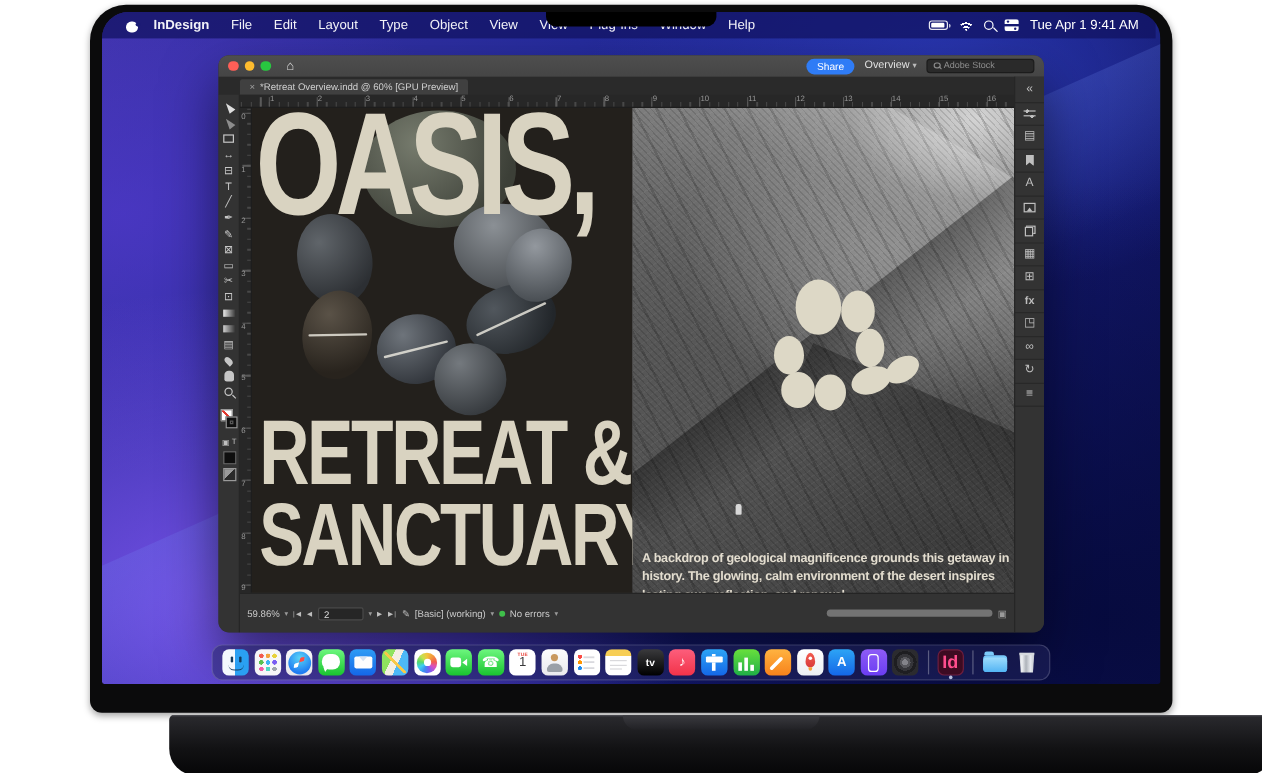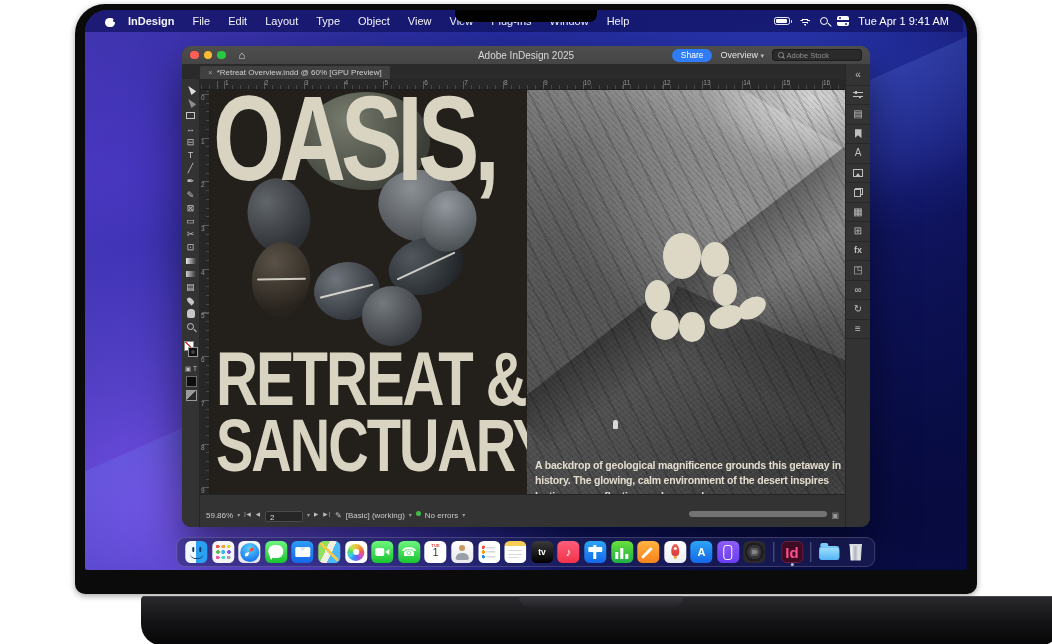--- a/index.html
+++ b/index.html
@@ -41,21 +41,21 @@
   .ccicon::after{content:"";position:absolute;right:2px;bottom:1px;width:2px;height:2px;background:#191c74;border-radius:50%}
   .clock{font-size:11px;color:#fff;white-space:nowrap}
 
   
   .win{position:absolute;left:97px;top:36px;width:688px;height:481px;border-radius:9px;overflow:hidden;background:#333;box-shadow:0 22px 45px rgba(0,0,15,.55);z-index:10}
   .titlebar{position:absolute;left:0;top:0;right:0;height:18px;background:linear-gradient(#4e4e4e,#454545);display:flex;align-items:center;padding:0 8px}
   .tl{width:8.5px;height:8.5px;border-radius:50%;margin-right:5px;flex:none}
   .tl.r{background:#ff5f57}.tl.y{background:#febc2e}.tl.g{background:#28c840}
   .home{color:#d6d6d6;font-size:11px;margin-left:8px;line-height:1}
   .wtitle{position:absolute;left:0;right:0;text-align:center;font-size:10px;color:#d9d9d9;pointer-events:none}
-  .tb-right{margin-left:auto;display:flex;align-items:center;gap:8px;z-index:2}
+  .tb-right{margin-left:auto;display:flex;align-items:flex-start;gap:8px;z-index:2}
   .share{background:#2f7cf6;color:#fff;font-size:8.5px;padding:1.5px 9px;border-radius:7px}
   .wsp{color:#e3e3e3;font-size:9px}
   .wsp .cv{font-size:7px;color:#bbb}
   .stock{display:flex;align-items:center;gap:3px;background:#2a2a2a;border:1px solid #1c1c1c;border-radius:3px;height:12px;padding:0 5px;width:90px}
   .stock .smag{width:5.5px;height:5.5px;border:1px solid #8a8a8a;border-radius:50%;position:relative;flex:none}
   .stock .smag::after{content:"";position:absolute;width:3px;height:1px;background:#8a8a8a;right:-2.6px;bottom:-0.8px;transform:rotate(45deg)}
   .stock span{font-size:7.5px;color:#8f8f8f;white-space:nowrap}
   .tabbar{position:absolute;left:0;top:18px;right:0;height:15px;background:#2a2a2a;display:flex;align-items:flex-end}
   .tab{height:13px;background:#404040;display:flex;align-items:center;gap:4px;padding:0 8px;margin-left:18px;border-radius:2px 2px 0 0}
   .tab .x{color:#9f9f9f;font-size:8px}
@@ -122,21 +122,21 @@
       repeating-linear-gradient(47deg,rgba(0,0,0,.22) 0 1px,rgba(0,0,0,0) 1px 4px),
       repeating-linear-gradient(-33deg,rgba(255,255,255,.07) 0 1px,rgba(255,255,255,0) 1px 5px),
       repeating-linear-gradient(63deg,rgba(0,0,0,.28) 0 2px,rgba(0,0,0,0) 2px 17px)}
   .ridge{position:absolute;pointer-events:none}
   .logo-dot{position:absolute;background:#ddd8c6;border-radius:50%;z-index:4}
   .body-copy{position:absolute;left:8px;width:312px;top:368px;color:#e3ddcf;font-size:10.5px;line-height:15.4px;font-weight:bold;letter-spacing:-.2px;z-index:5}
   .hiker{position:absolute;left:86px;top:330px;width:5px;height:9px;background:#d8d8d8;border-radius:2px 2px 1px 1px;z-index:2}
   .nextpage{position:absolute;left:18px;top:458px;width:645px;height:6px;background:#efefee;z-index:4}
 
   
-  .statusbar{position:absolute;left:18px;right:25px;bottom:0;height:26px;background:#333;border-top:1px solid #242424;display:flex;gap:4px;padding:16px 6px;z-index:7}
+  .statusbar{position:absolute;left:18px;right:25px;bottom:0;height:26px;background:#333;border-top:1px solid #242424;display:flex;align-items:center;gap:4px;padding:16px 6px;z-index:7}
   .sb-t{font-size:8px;color:#c9c9c9;white-space:nowrap}
   .sb-c{font-size:6px;color:#9a9a9a}
   .sb-nav{font-size:5.5px;color:#bdbdbd;letter-spacing:1px}
   .sb-page{width:38px;height:11px;background:#262626;border:1px solid #4a4a4a;border-radius:2px;font-size:8px;color:#ddd;padding:0 4px;line-height:11px}
   .sb-pre{font-size:8px;color:#bdbdbd}
   .sb-dot{width:5px;height:5px;border-radius:50%;background:#3fbf4a}
   .sb-scroll{margin-left:auto;width:138px;height:6px;background:#737373;border-radius:3px}
   .sb-corner{font-size:8px;color:#9a9a9a}
 
   
@@ -248,21 +248,20 @@
       </div>
     </div>
     <div class="notch"></div>
 
     <div class="win">
       <div class="titlebar">
         <span class="tl r"></span>
         <span class="tl y"></span>
         <span class="tl g"></span>
         <span class="home">⌂</span>
-        <span class="wtitle">Adobe InDesign 2025</span>
         <span class="tb-right">
           <span class="share">Share</span>
           <span class="wsp"><span>Overview</span> <span class="cv">▾</span></span>
           <span class="stock">
             <span class="smag"></span>
             <span>Adobe Stock</span>
           </span>
         </span>
       </div>
 

